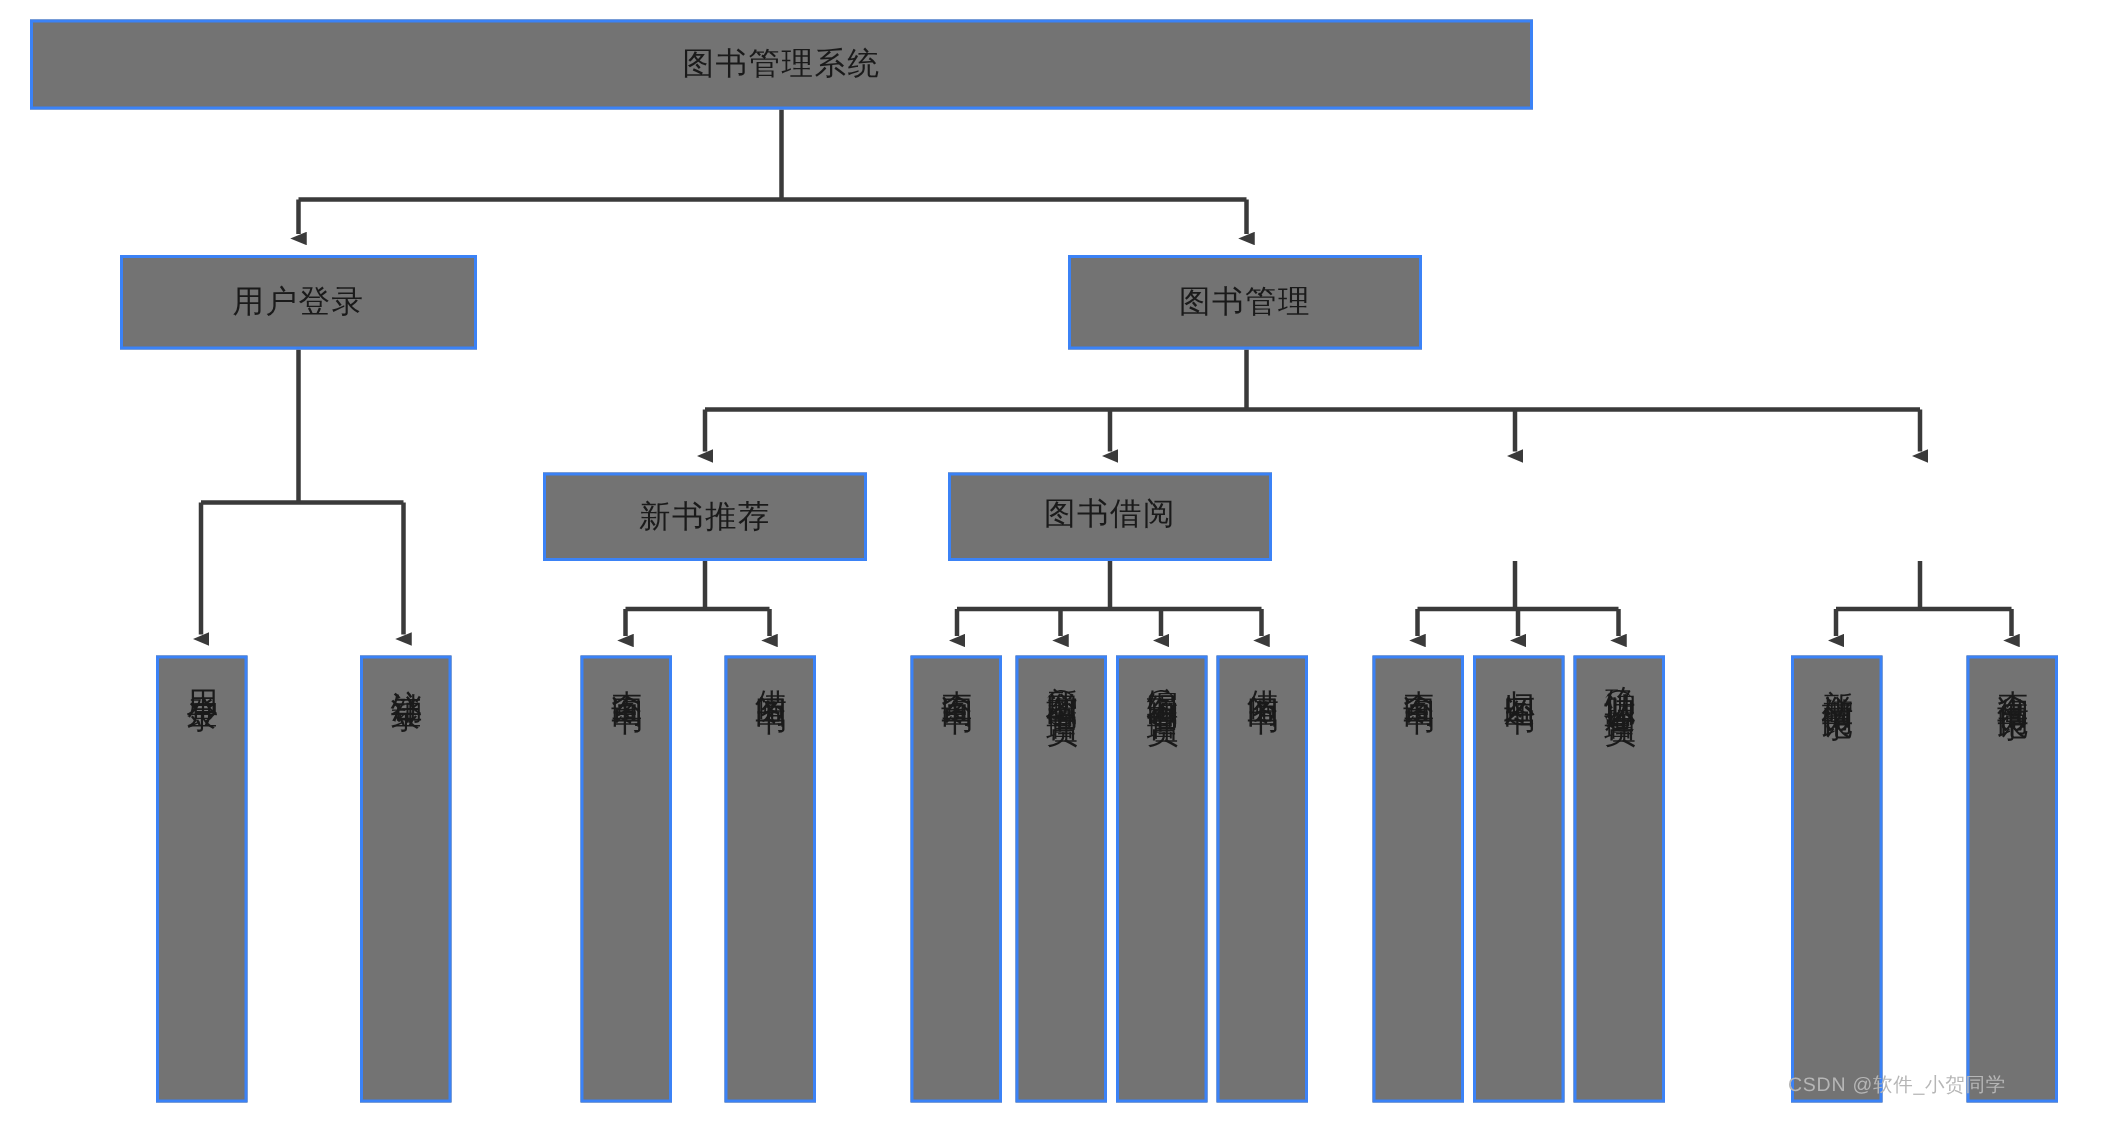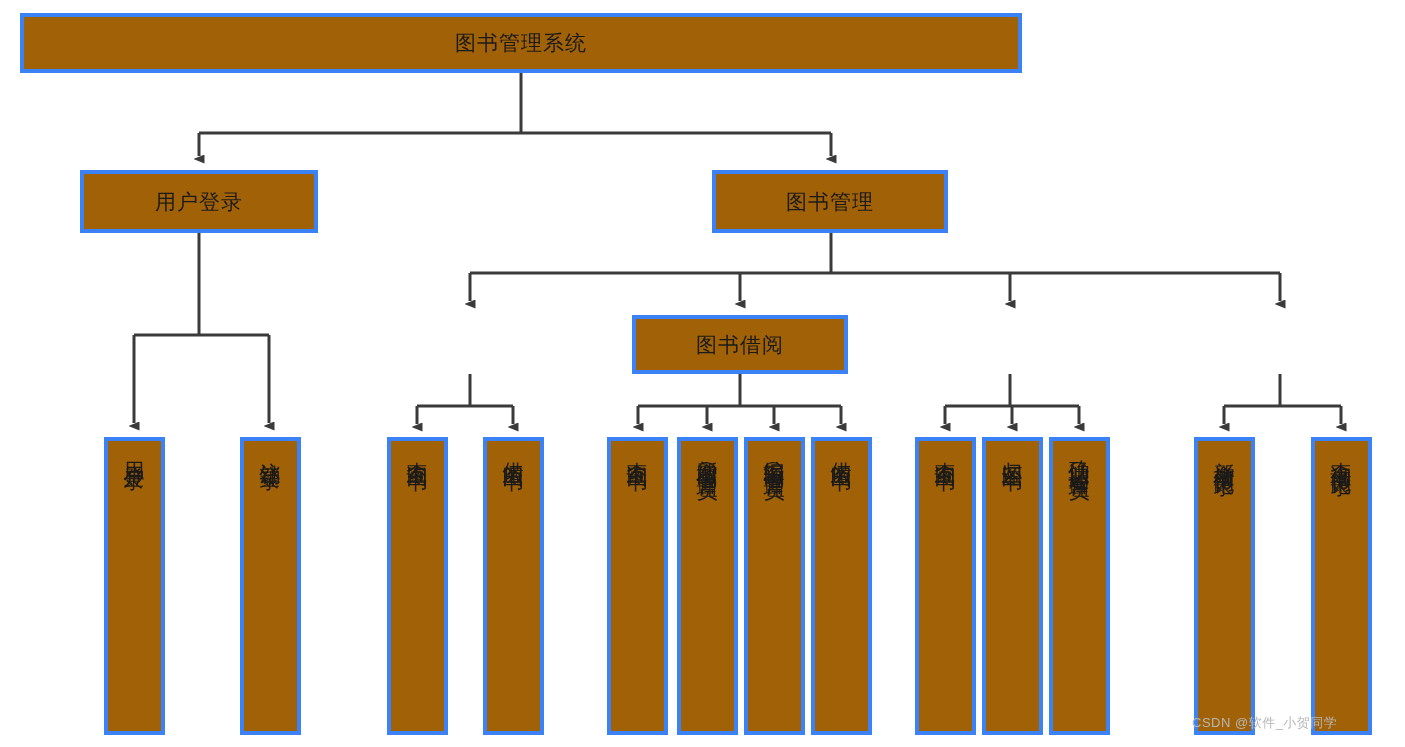--- a/index.html
+++ b/index.html
@@ -22,22 +22,22 @@
     position: absolute;
     left: 0;
     top: 0;
     width: 1405px;
     height: 747px;
     pointer-events: none;
   }
   .node {
     position: absolute;
     box-sizing: border-box;
-    background: #a16207;
-    border: 4px solid #3b82f6;
+    background: #737373;
+    border: 2px solid #3b82f6;
     display: flex;
     align-items: center;
     justify-content: center;
     color: #1a1a1a;
   }
   .node .label {
     display: block;
     text-align: center;
     line-height: 1.12;
   }
@@ -140,22 +140,25 @@
   </div>
 
   <div class="node horiz" style="left:80px; top:170px; width:238px; height:63px;">
     <span class="label">用户登录</span>
   </div>
 
   <div class="node horiz" style="left:712px; top:170px; width:236px; height:63px;align-items:center;">
     <span class="label">图书管理</span>
   </div>
 
-
-  <div class="node horiz" style="left:632px; top:315px; width:216px; height:59px;">
+  <div class="node horiz" style="left:362px; top:315px; width:216px; height:59px;">
+    <span class="label">新书推荐</span>
+  </div>
+
+  <div class="node horiz" style="left:632px; top:315px; width:216px; height:59px;font-family:Liberation Mono, monospace;">
     <span class="label">图书借阅</span>
   </div>
 
 
 
   <div class="node vert" style="left:104px; top:437px; width:61px; height:298px;">
     <span class="label">用户登录</span>
   </div>
   <div class="node vert" style="left:240px; top:437px; width:61px; height:298px;">
     <span class="label">注销登录</span>

